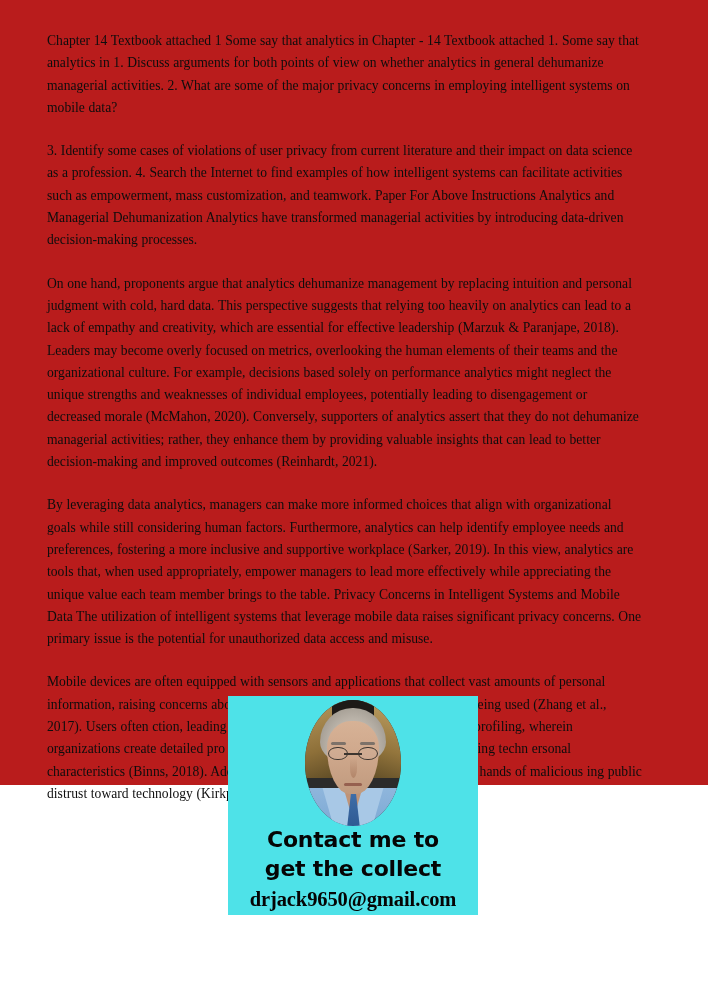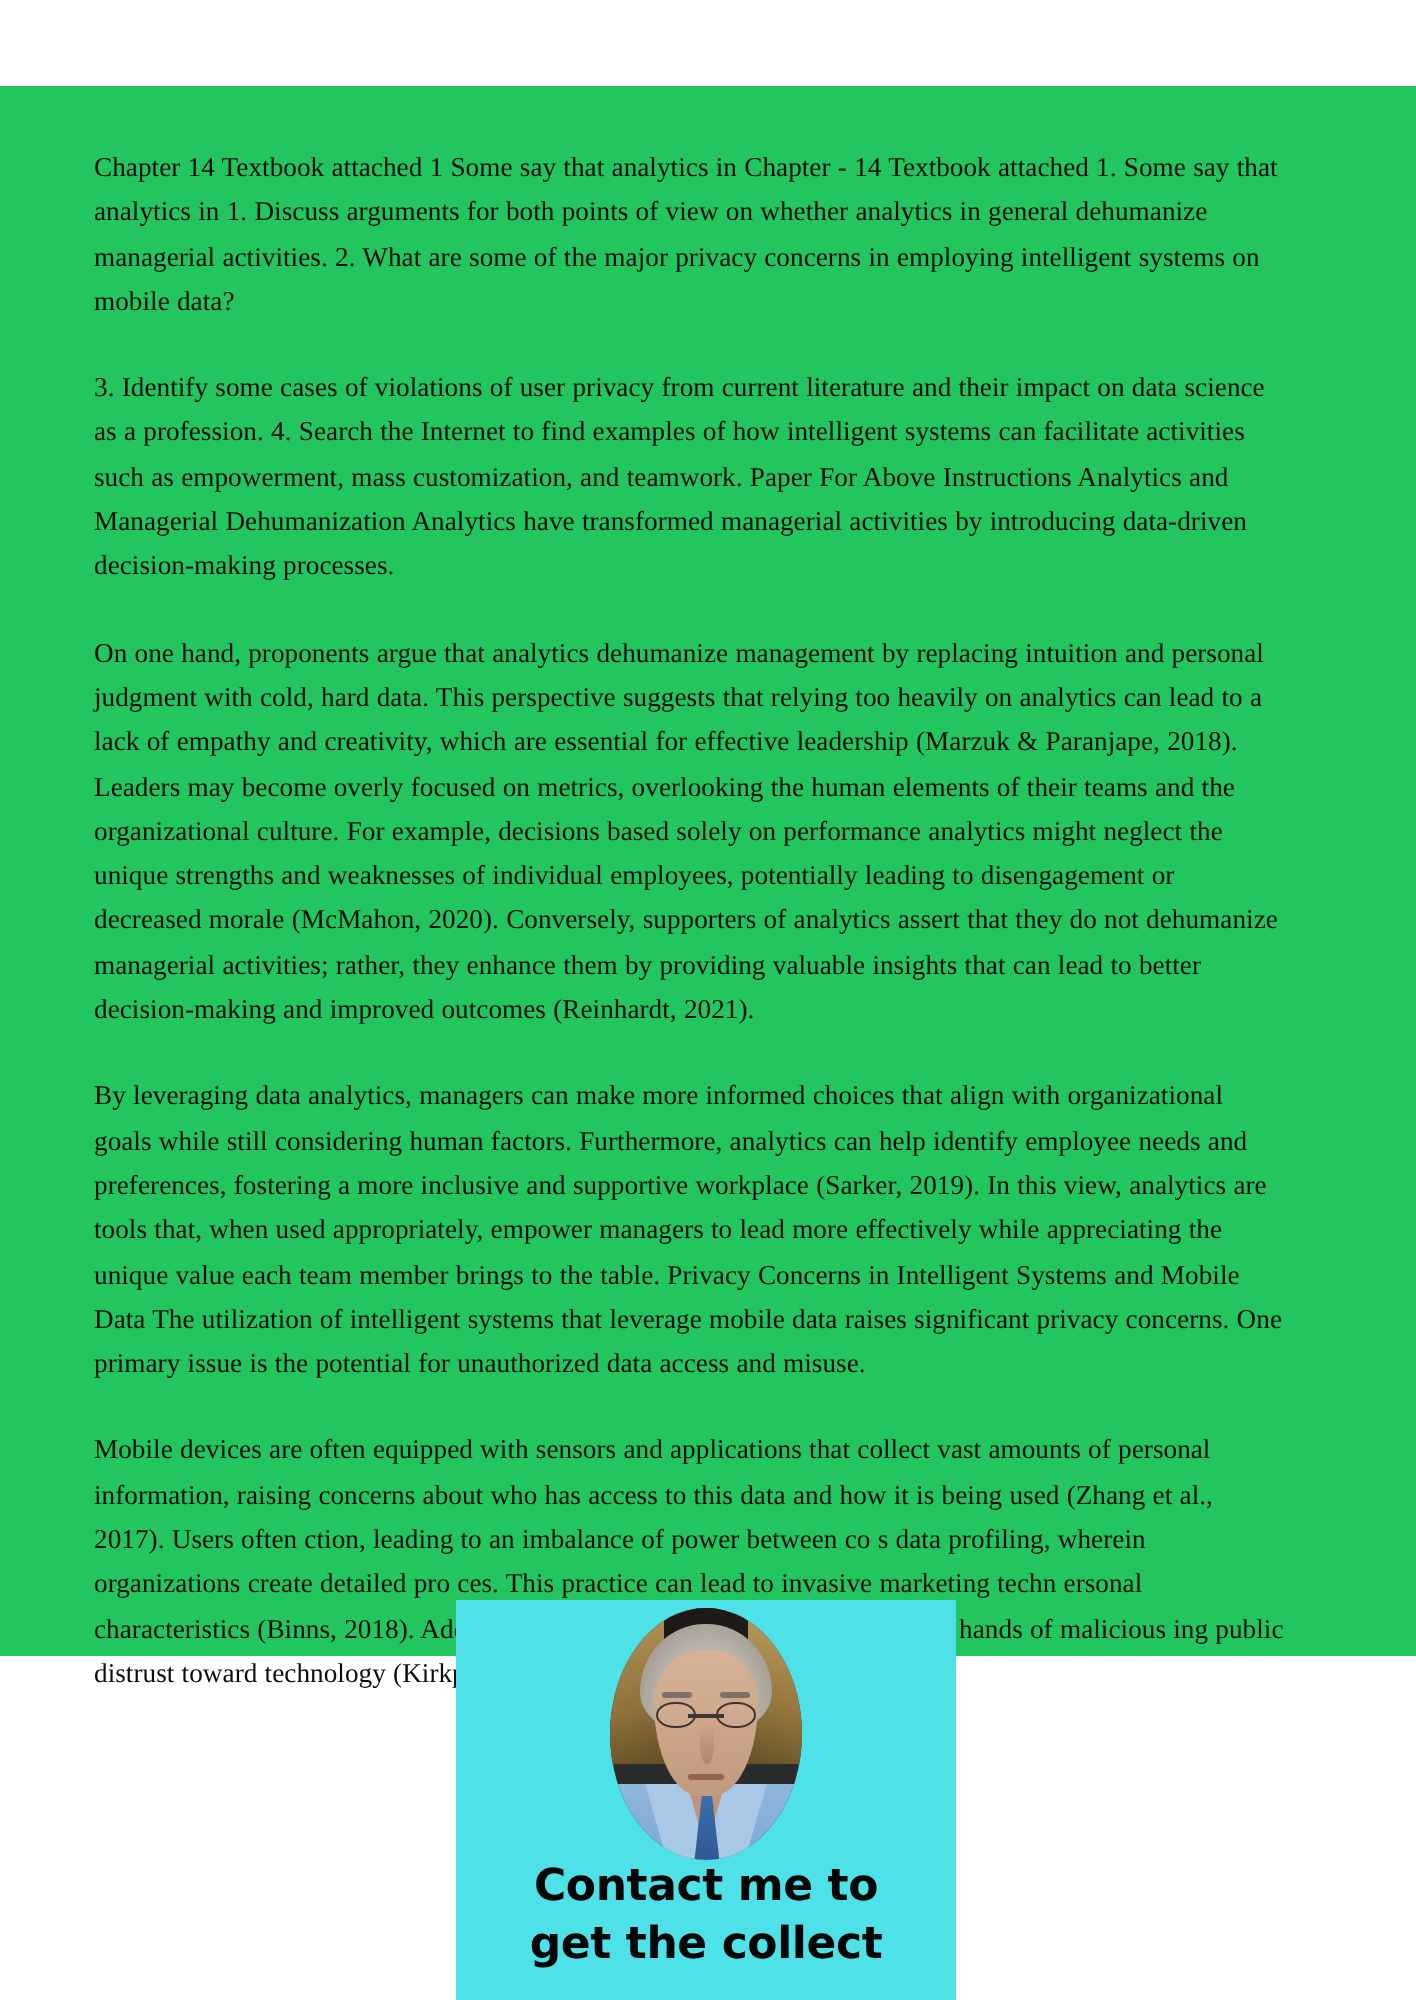--- a/index.html
+++ b/index.html
@@ -15,22 +15,21 @@
     font-family: "Liberation Serif", "DejaVu Serif", serif;
   }
 
   
   #page {
     position: absolute;
     left: 0;
     top: 0;
     width: 708px;
     height: 785px;
-    background: #22c55e;
-    margin-top: 43px;
+    background: #b91c1c;
   }
 
   #doc-body {
     position: absolute;
     left: 47px;
     top: 30px;
     width: 596px;
   }
 
   .para {
@@ -42,21 +41,21 @@
     text-align: left;
     letter-spacing: 0.02px;
     word-spacing: 0.2px;
   }
   .para.tight { margin-bottom: 20px; }
 
   
   #watermark {
     position: absolute;
     left: 228px;
-    top: 757px;
+    top: 696px;
     width: 250px;
     height: 219px;
     background: #4ee2e8;
     overflow: hidden;
     z-index: 20;
   }
 
   #wm-photo-wrap {
     position: absolute;
     left: 50%;
@@ -213,17 +212,18 @@
         </div>
         <div class="ph-bridge"></div>
         <div class="ph-nose"></div>
         <div class="ph-mouth"></div>
       </div>
     </div>
 
     <div id="wm-lines">
       <div class="wm-line1">Contact me to</div>
       <div class="wm-line2">get the collect</div>
+      <div class="wm-email">drjack9650@gmail.com</div>
     </div>
 
   </div>
 
 </div>
 
 </body></html>

